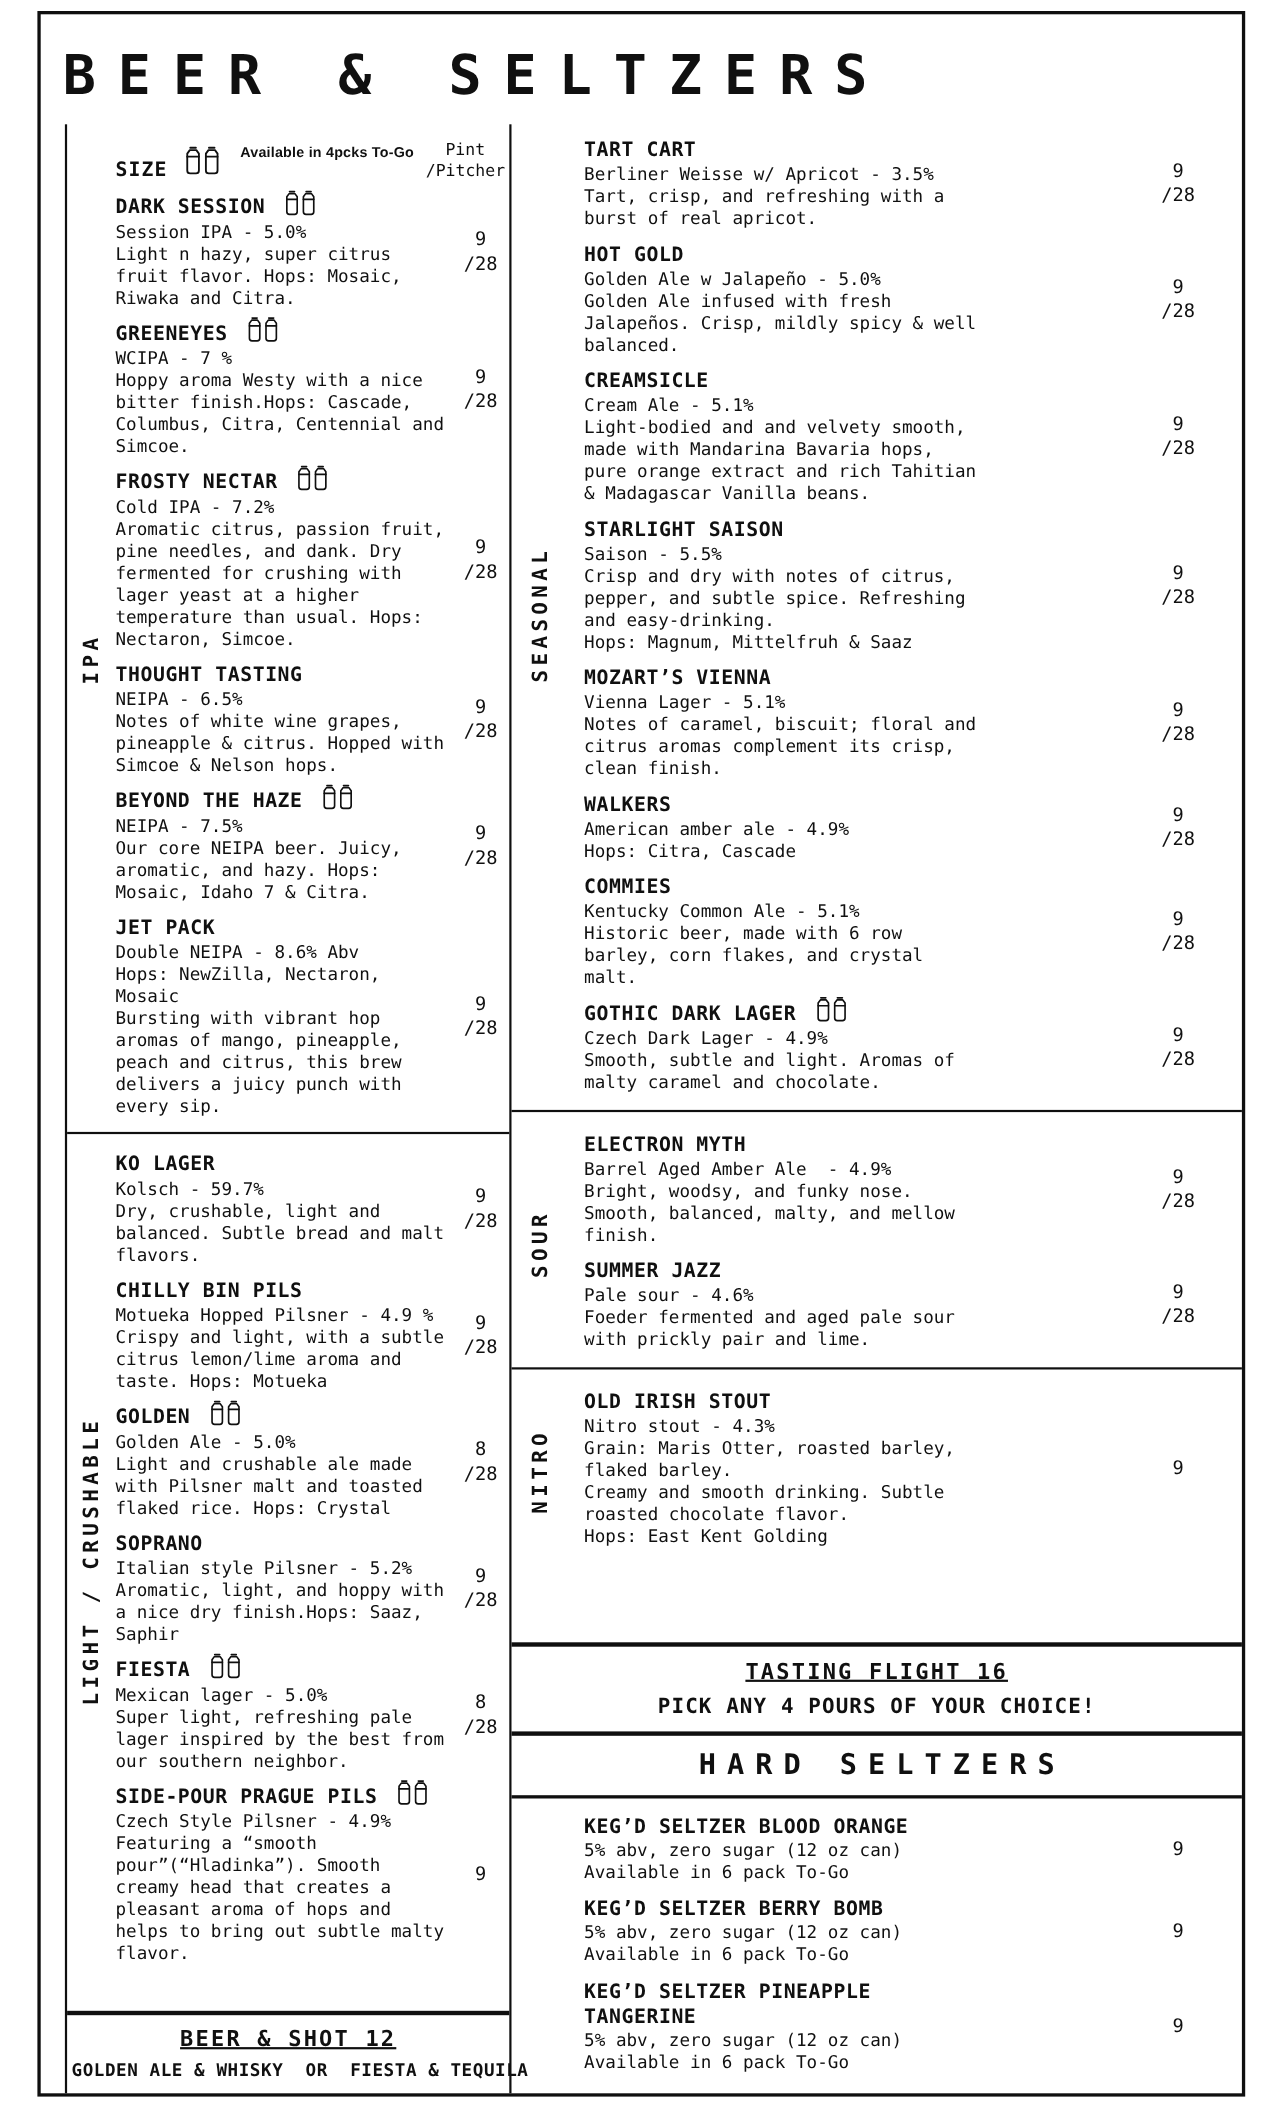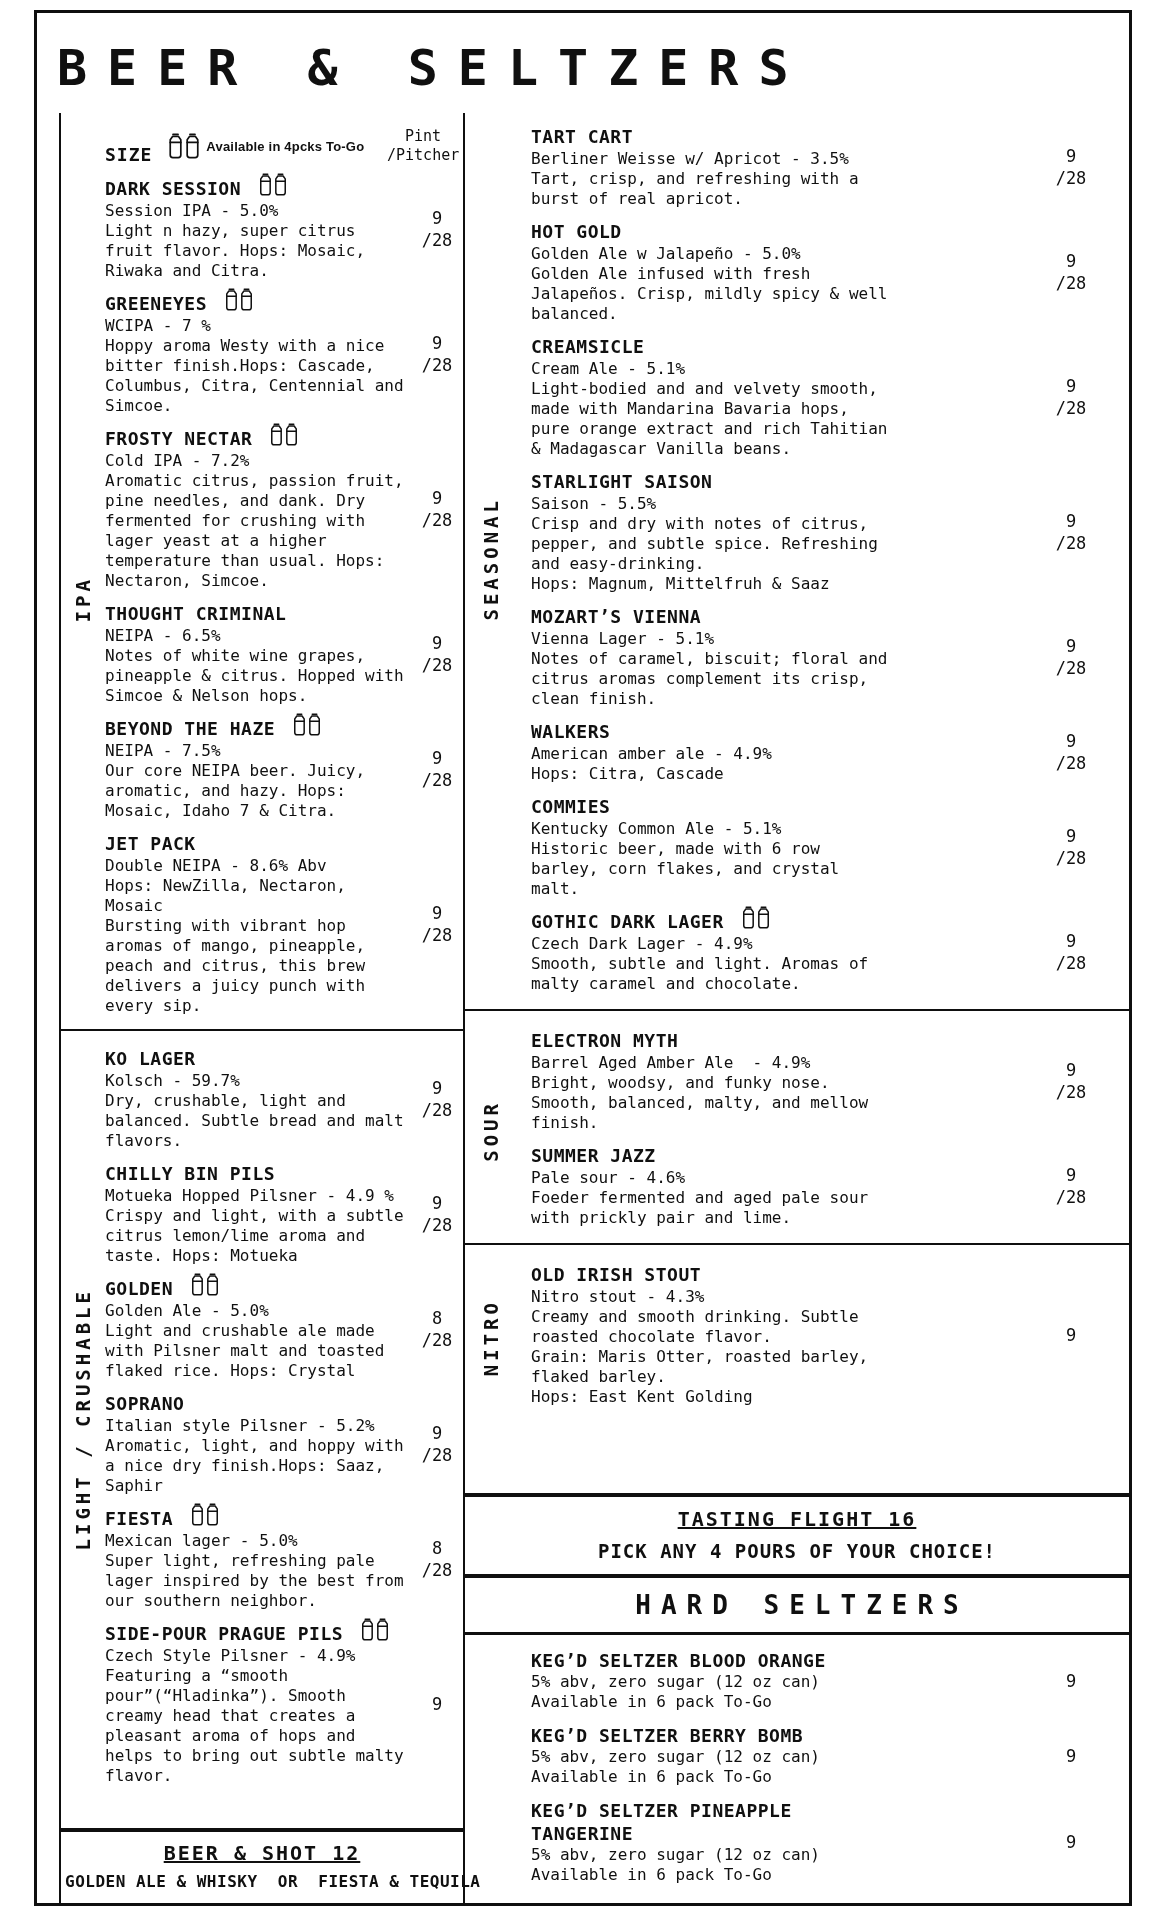--- a/index.html
+++ b/index.html
@@ -10,21 +10,21 @@
 
   .title { font-weight: 700; font-size: 50px; letter-spacing: 20px; text-indent: 20px; padding: 26px 0 16px; font-family: "DejaVu Sans Mono", monospace; }
 
   .content { flex: 1; display: flex; padding-left: 22px; min-height: 0; }
   .col-left { width: 406px; border-left: 2px solid #0f0f0f; border-right: 2px solid #0f0f0f; display: flex; flex-direction: column; }
   .col-right { flex: 1; display: flex; flex-direction: column; }
 
   
   .col-header { display: flex; align-items: center; padding: 14px 4px 6px 44px; }
   .size-label { font-weight: 700; font-size: 18px; letter-spacing: 1px; align-self: flex-end; text-align: right; }
-  .togo { display: flex; align-items: center; gap: 4px; margin-left: 14px; }
+  .togo { display: flex; align-items: flex-start; gap: 16px; margin-left: 14px; }
   .togo-text { font-family: "Liberation Sans", sans-serif; font-weight: 700; font-size: 13px; letter-spacing: 0.2px; }
   .price-head { margin-left: auto; width: 72px; text-align: center; font-size: 15px; line-height: 19px; }
 
   
   .menu-section { display: flex; }
   .vlabel-col { width: 44px; display: flex; align-items: center; justify-content: center; flex: none; }
   .col-right .vlabel-col { width: 52px; }
   .vlabel { writing-mode: vertical-rl; transform: rotate(180deg); font-weight: 700; font-size: 19px; letter-spacing: 4px; white-space: nowrap; }
   .items { flex: 1; padding-top: 6px; }
   .col-right .items { padding-left: 14px; }
@@ -176,21 +176,21 @@
     </div>
     <div class="item-price">
       <div>9</div>
       <div>/28</div>
     </div>
   </div>
 
   <div class="item">
     <div class="item-main">
       <div class="name-row">
-        <span class="item-name">THOUGHT CRIMINAL</span>
+        <span class="item-name">THOUGHT TASTING</span>
 
       </div>
       <div class="item-style">NEIPA - 6.5%</div>
       <div class="item-desc">Notes of white wine grapes, pineapple &amp; citrus. Hopped with Simcoe &amp; Nelson hops.</div>
 
     </div>
     <div class="item-price">
       <div>9</div>
       <div>/28</div>
     </div>
@@ -583,22 +583,22 @@
             <span class="vlabel">NITRO</span>
           </div>
           <div class="items">
   <div class="item">
     <div class="item-main">
       <div class="name-row">
         <span class="item-name">OLD IRISH STOUT</span>
 
       </div>
       <div class="item-style">Nitro stout - 4.3%</div>
+      <div class="item-desc">Grain: Maris Otter, roasted barley, flaked barley.</div>
       <div class="item-desc">Creamy and smooth drinking. Subtle roasted chocolate flavor.</div>
-      <div class="item-desc">Grain: Maris Otter, roasted barley, flaked barley.</div>
       <div class="item-desc">Hops: East Kent Golding</div>
     </div>
     <div class="item-price">
       <div>9</div>
 
     </div>
   </div>
 </div>
         </section>
 

